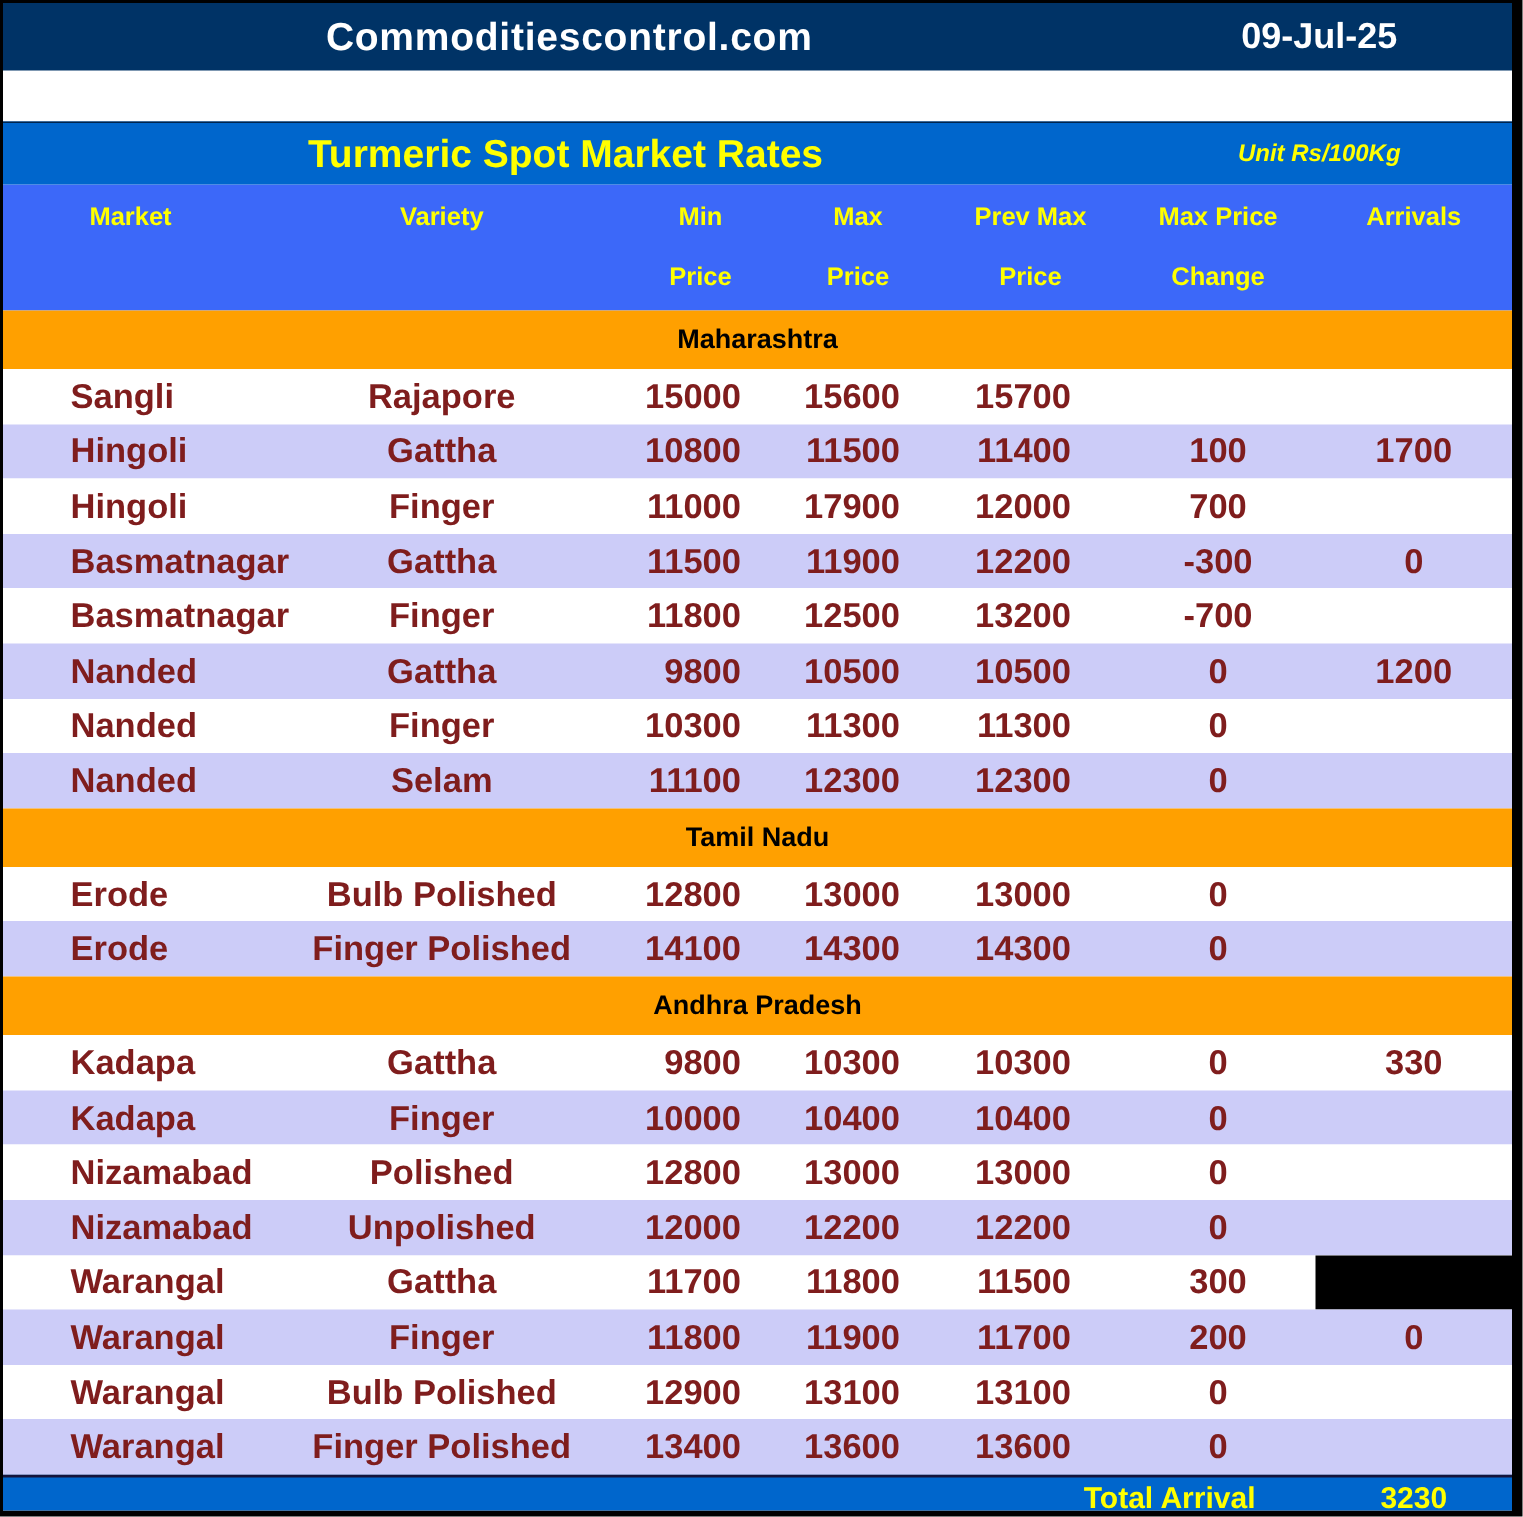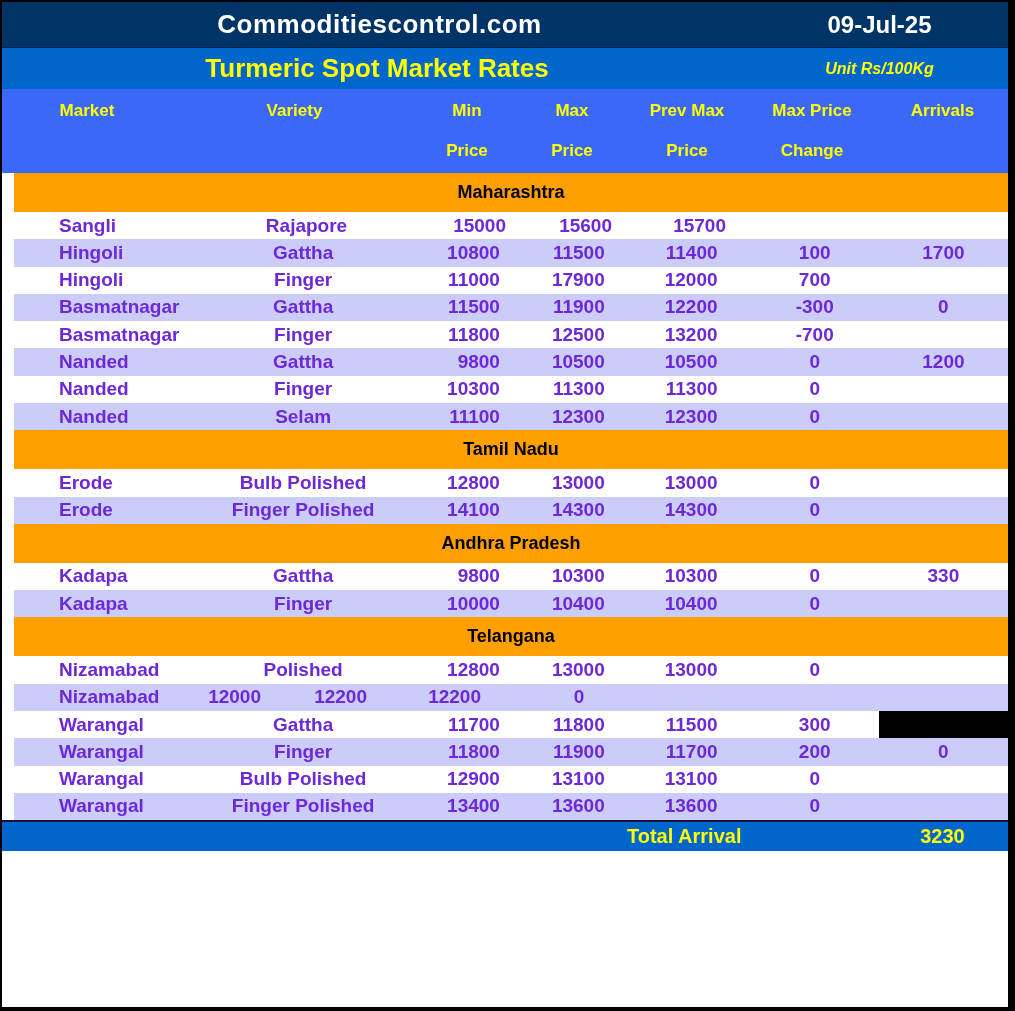--- a/index.html
+++ b/index.html
@@ -12,51 +12,51 @@
     border-right-width: 7px;
     border-bottom-width: 4px;
     overflow: hidden;
   }
   
   .topbar { height: 45px; background: #003366; position: relative; color: #fff; }
   .site   { position: absolute; left: 0; top: 0; width: 755px; height: 35px;
             line-height: 45px; text-align: center; font-size: 26px; letter-spacing: .5px; }
   .date   { position: absolute; left: 785px; top: 0; width: 185px; height: 45px;
             line-height: 45px; text-align: center; font-size: 24px; }
-  .titlebar { height: 42px; background: #0066cc; position: relative; border-top: 1px solid #00254d; }
+  .titlebar { height: 42px; background: #0066cc; position: relative; border-top: 1px solid #00254d; margin-top: 34px; }
   .title  { position: absolute; left: 0; top: 0; width: 750px; height: 41px;
             line-height: 41px; text-align: center; font-size: 26px; color: #ffff00; }
   .unit   { position: absolute; left: 785px; top: 0; width: 185px; height: 41px;
             line-height: 41px; text-align: center; font-size: 16px; color: #ffff00; font-style: italic; }
   
   .colheader { height: 84px; background: #3c68f9; color: #ffff00; font-size: 17px; padding-top: 2px; }
   .hrow { display: flex; height: 40px; align-items: center; }
   .hc { text-align: center; }
   .w1{width:170px} .w2{width:245px} .w3{width:100px} .w4{width:110px}
   .w5{width:120px} .w6{width:130px} .w7{width:131px}
   
-  .tablebody { height: 647px; display: flex; flex-direction: column; margin-left: 12px; }
+  .tablebody { height: 776px; display: flex; flex-direction: column; }
   .section { flex: 0 0 39px; background: #ffa000; display: flex; align-items: center;
              justify-content: center; font-size: 18px; color: #000; }
-  .row { flex: 1 1 auto; display: flex; align-items: stretch; font-size: 19px; color: #6d28d9; background:#fff; }
+  .row { flex: 1 1 auto; display: flex; align-items: stretch; font-size: 23px; color: #7f1d1d; background:#fff; }
   .row.alt { background: #ccccf8; }
   .row > div { display: flex; align-items: center; }
   .m  { width: 170px; padding-left: 45px; }
   .v  { width: 245px; justify-content: center; text-align: center; }
   .mn { width: 100px; justify-content: flex-end; padding-right: 23px; }
   .mx { width: 110px; justify-content: flex-end; padding-right: 27px; }
   .pv { width: 120px; justify-content: flex-end; padding-right: 33px; }
   .ch { width: 130px; justify-content: center; }
   .ar { width: 131px; justify-content: center; }
   .ar.masked { background: #000; color: #000; }
   
   .footer { height: 31px; background: #0066cc; border-top: 2px solid #14143c;
             display: flex; align-items: center; color: #ffff00; font-size: 20px; }
   .f-spacer { width: 625px; }
-  .f-label  { width: 250px; text-align: left; padding-right: 40px; }
+  .f-label  { width: 250px; text-align: right; padding-right: 40px; }
   .f-value  { width: 131px; text-align: center; }
 </style>
 </head>
 <body>
 
 <div class="topbar">
   <div class="site">Commoditiescontrol.com</div>
   <div class="date">09-Jul-25</div>
 </div>
 
@@ -190,32 +190,32 @@
     </div>
     <div class="row alt">
       <div class="m">Kadapa</div>
       <div class="v">Finger</div>
       <div class="mn">10000</div>
       <div class="mx">10400</div>
       <div class="pv">10400</div>
       <div class="ch">0</div>
       <div class="ar"></div>
     </div>
-    <div class="section">Telangana</div>
     <div class="row">
       <div class="m">Nizamabad</div>
       <div class="v">Polished</div>
       <div class="mn">12800</div>
       <div class="mx">13000</div>
       <div class="pv">13000</div>
       <div class="ch">0</div>
       <div class="ar"></div>
     </div>
     <div class="row alt">
       <div class="m">Nizamabad</div>
+      <div class="v">Unpolished</div>
       <div class="mn">12000</div>
       <div class="mx">12200</div>
       <div class="pv">12200</div>
       <div class="ch">0</div>
       <div class="ar"></div>
     </div>
     <div class="row">
       <div class="m">Warangal</div>
       <div class="v">Gattha</div>
       <div class="mn">11700</div>

